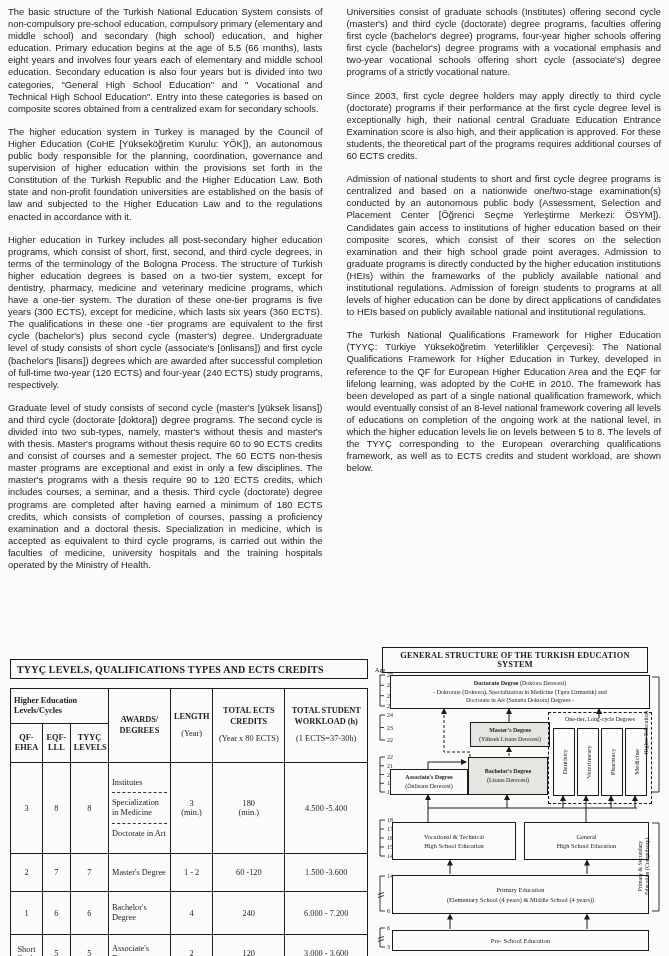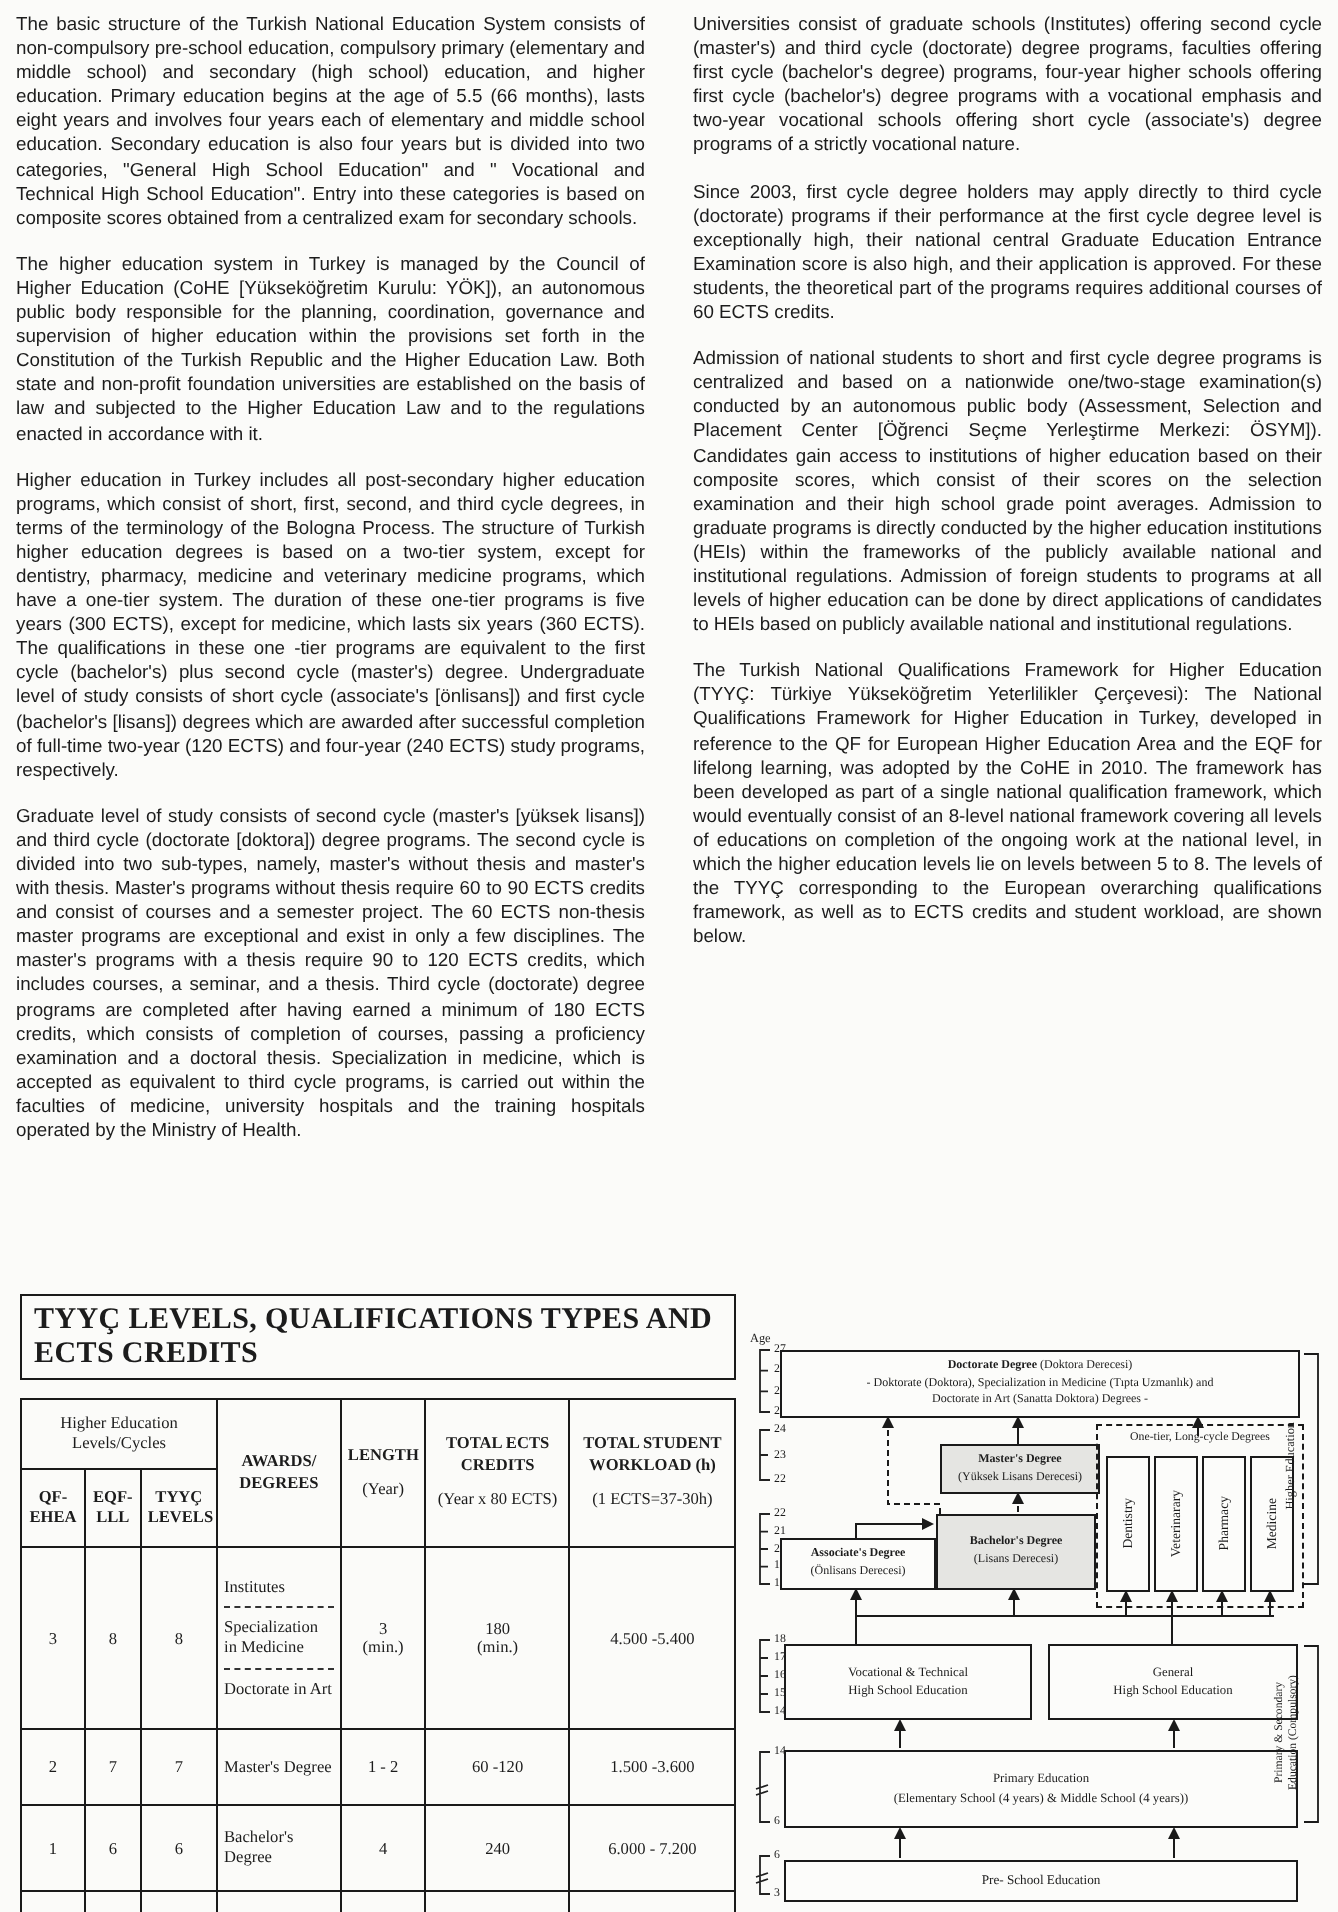--- a/index.html
+++ b/index.html
@@ -6,25 +6,25 @@
   .page{position:relative;width:669px;height:956px;background:#fbfbf9;overflow:hidden;
         font-family:"Liberation Sans",sans-serif;color:#1c1c1c;}
   
   .columns{position:absolute;left:8px;top:6px;width:653px;display:flex;gap:24px;}
   .col{width:319px;font-size:9.4px;line-height:12.1px;text-align:justify;}
   .col p{margin:0 0 11px 0;}
   
   .figures{position:absolute;left:0;top:645px;width:669px;height:311px;}
   
   .tablefig{position:absolute;left:10px;top:2px;width:358px;font-family:"Liberation Serif",serif;}
-  .tbl-title{border:1.6px solid #1a1a1a;padding:4px 6px 3px 6px;font-weight:bold;font-size:15px;letter-spacing:.2px;}
+  .tbl-title{border:1.6px solid #1a1a1a;padding:4px 6px 3px 6px;font-weight:bold;font-size:10px;letter-spacing:.2px;margin-top:12px;}
   table.ects{border-collapse:collapse;width:358px;margin-top:9px;table-layout:fixed;}
   table.ects td{border:1.6px solid #1a1a1a;padding:2px 3px;font-size:8.3px;vertical-align:middle;}
   td.hed{font-size:7.4px;text-align:center;vertical-align:middle;line-height:1.25;}
-  td.grp{font-size:7.8px;text-align:center;padding-left:5px;height:30px;}
+  td.grp{font-size:7.8px;text-align:left;padding-left:5px;height:30px;font-weight:bold;}
   .th-sub{margin-top:7px;font-weight:normal;}
   td.num{text-align:center;white-space:pre-line;}
   td.awd{font-size:8px;line-height:1.15;}
   .dash-sep{border:none;border-top:1.3px dashed #333;margin:5px 0;}
   tr.r1 td{height:86px;} tr.r2 td{height:33px;} tr.r3 td{height:38px;} tr.r4 td{height:33px;}
   tr.h2 td{height:34px;}
   
   .diagram{position:absolute;left:372px;top:0;width:296px;height:311px;font-family:"Liberation Serif",serif;}
   .dg-title{position:absolute;left:10px;top:2px;width:264px;border:1.4px solid #1a1a1a;
             font-weight:bold;font-size:8.4px;text-align:center;padding:3px 0;letter-spacing:.2px;}
@@ -177,20 +177,21 @@
         <path class="brk" d="M280 32 L287 32 L287 147 L280 147"></path>
         <path class="brk" d="M280 178 L287 178 L287 266 L280 266"></path>
       <path d="M13 30 L8 30 L8 61 L13 61 M8 40.3 L12 40.3 M8 50.7 L12 50.7" class="ruler"></path>
           <path d="M13 70 L8 70 L8 95 L13 95 M8 82.5 L12 82.5" class="ruler"></path>
           <path d="M13 112 L8 112 L8 147 L13 147 M8 120.8 L12 120.8 M8 129.5 L12 129.5 M8 138.3 L12 138.3" class="ruler"></path>
           <path d="M13 175 L8 175 L8 211 L13 211 M8 184.0 L12 184.0 M8 193.0 L12 193.0 M8 202.0 L12 202.0" class="ruler"></path>
           <path d="M13 231 L8 231 L8 266 L13 266 M6 249.5 L12 247.5 M6 252.5 L12 250.5" class="ruler"></path>
           <path d="M13 283 L8 283 L8 302 L13 302 M6 293.5 L12 291.5 M6 296.5 L12 294.5" class="ruler"></path>
         </svg>
 
+      <div class="dg-title">GENERAL STRUCTURE OF THE TURKISH EDUCATION SYSTEM</div>
       <div class="dg-age">Age</div>
       <div id="age-ruler">
           <div class="age-tick-label" style="top: 30px;">27</div>
           <div class="age-tick-label" style="top: 40.3333px;">26</div>
           <div class="age-tick-label" style="top: 50.6667px;">25</div>
           <div class="age-tick-label" style="top: 61px;">24</div>
           <div class="age-tick-label" style="top: 70px;">24</div>
           <div class="age-tick-label" style="top: 82.5px;">23</div>
           <div class="age-tick-label" style="top: 95px;">22</div>
           <div class="age-tick-label" style="top: 112px;">22</div>

